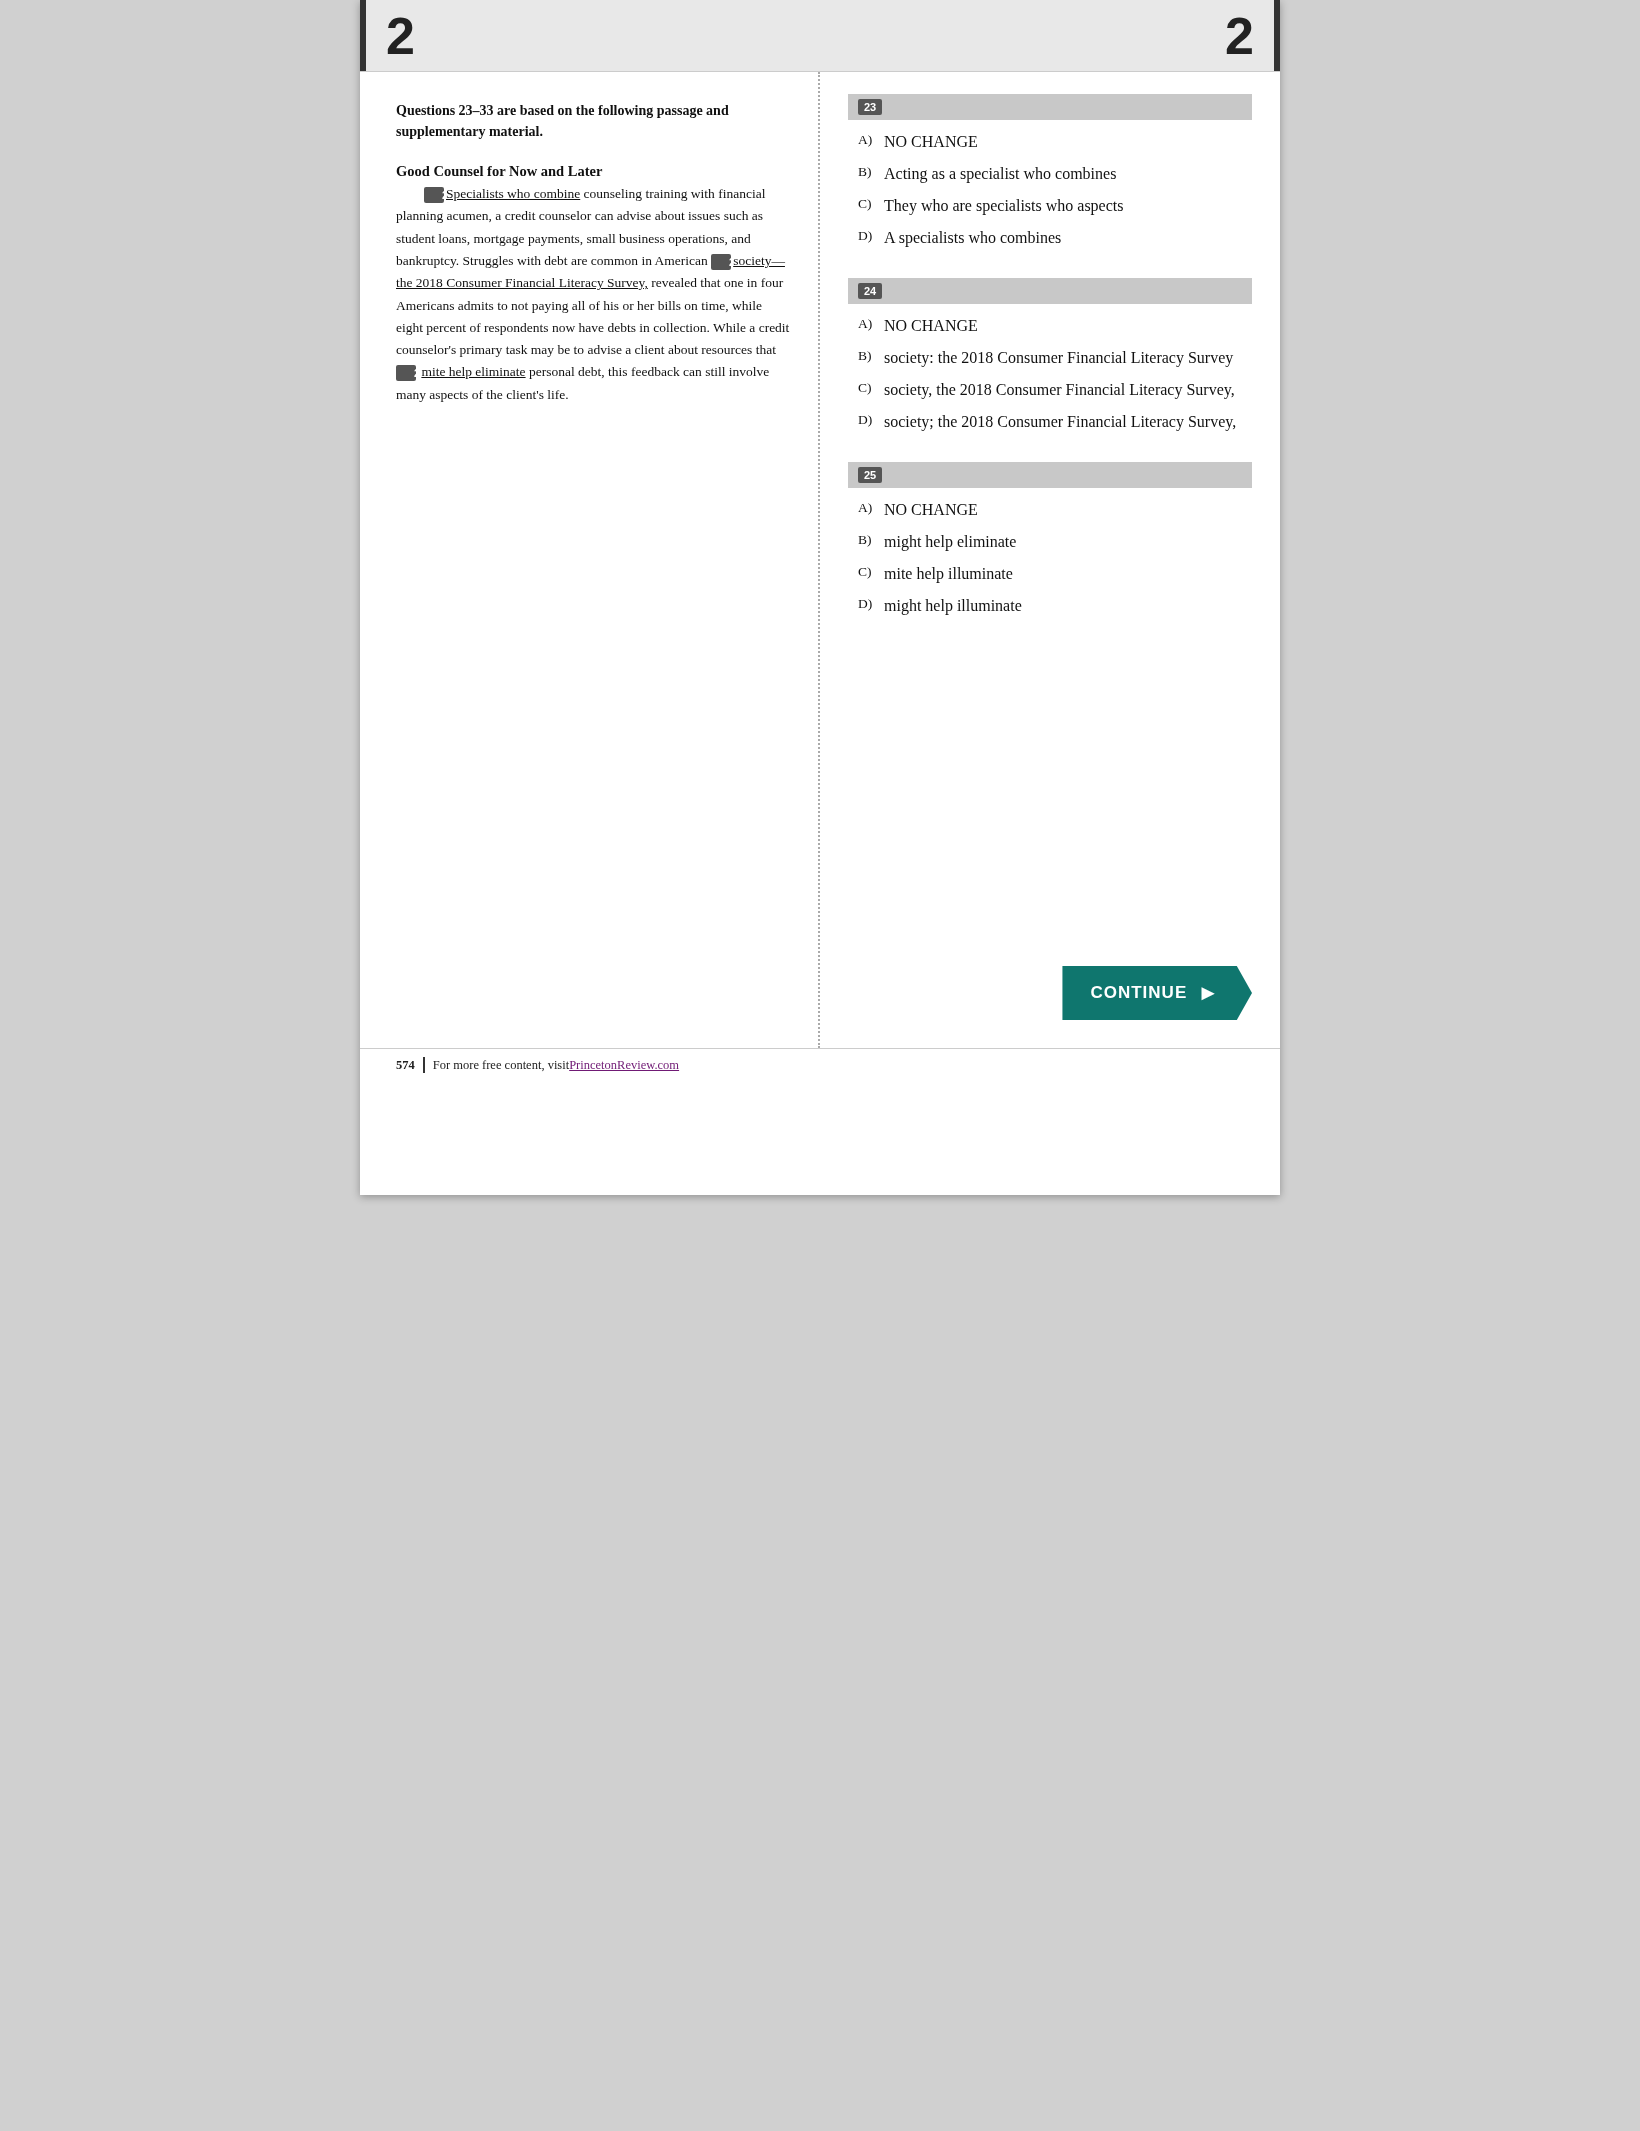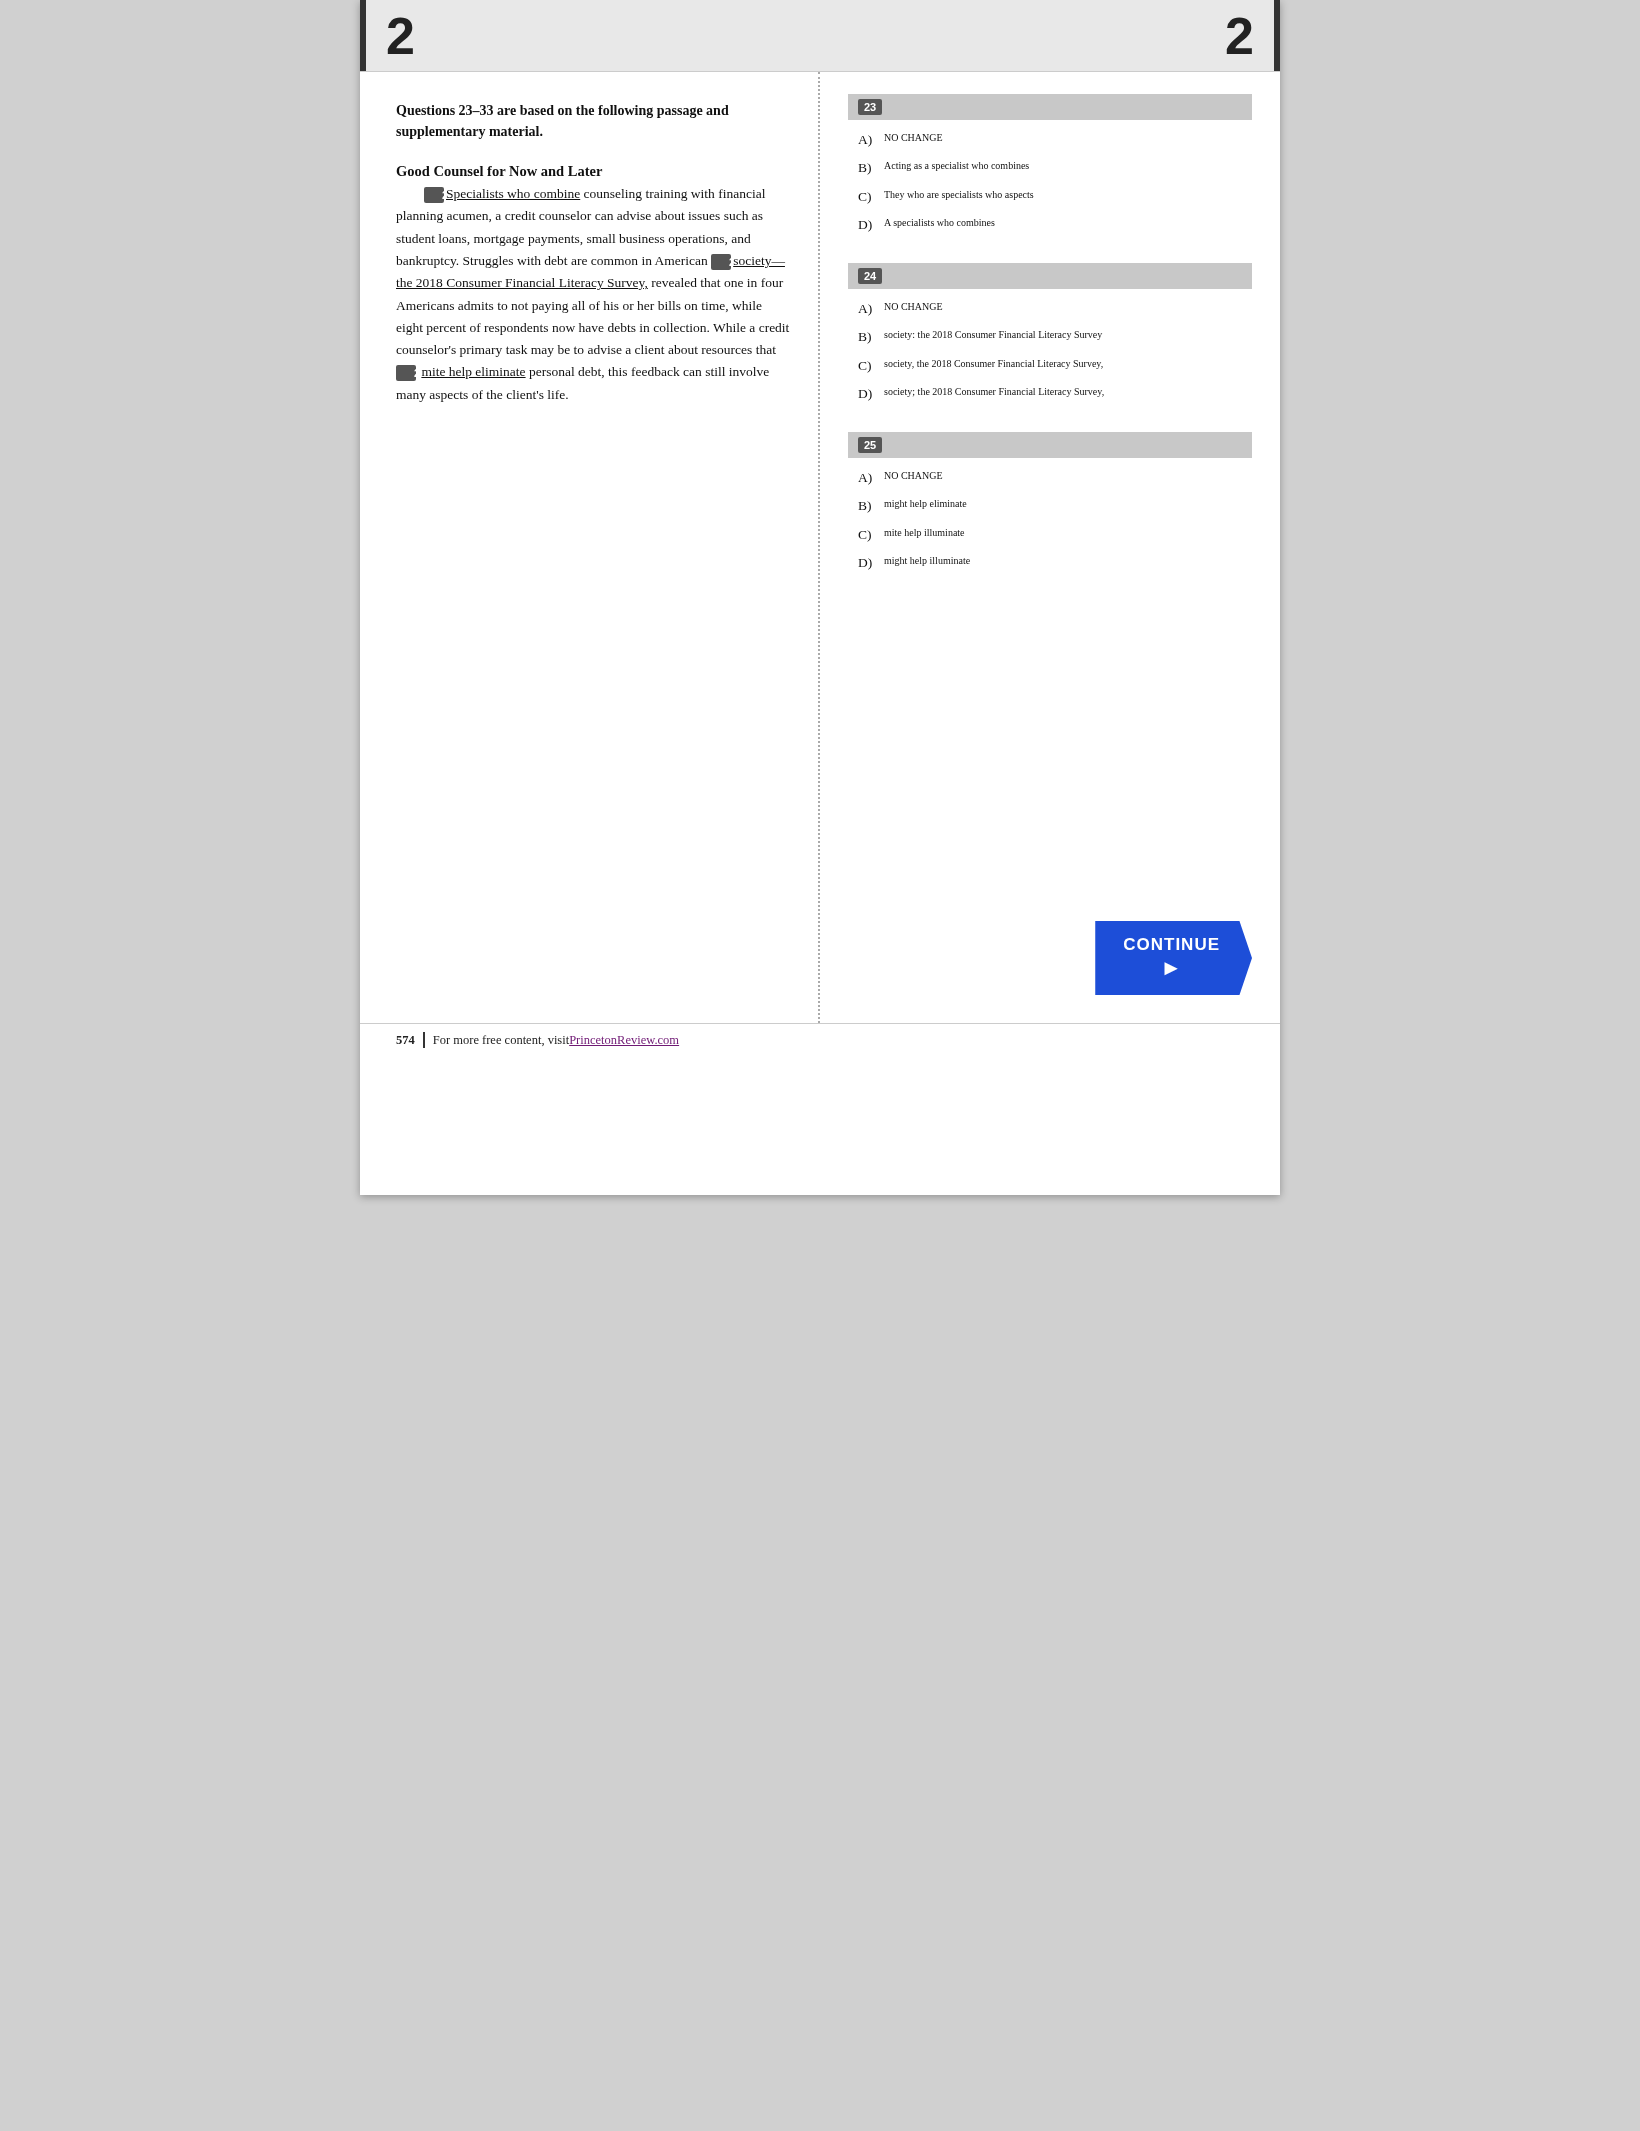--- a/index.html
+++ b/index.html
@@ -140,21 +140,21 @@
       margin-bottom: 8px;
       padding-left: 10px;
       line-height: 1.5;
     }
     .answer-letter {
       font-weight: normal;
       min-width: 26px;
       font-size: 13.5px;
     }
     .answer-text {
-      font-size: 10px;
+      font-size: 16px;
       line-height: 1.5;
     }
 
     
     .footer {
       display: flex;
       align-items: center;
       padding: 8px 36px;
       border-top: 1px solid #ccc;
       font-size: 12.5px;
@@ -170,34 +170,34 @@
       width: 2px;
       height: 16px;
       background: #333;
       margin-right: 8px;
     }
     .footer-link {
       color: #701a75;
       text-decoration: underline;
     }
     .continue-btn {
-      background: #1d4ed8;
+      background: #0f766e;
       color: #fff;
       font-size: 17px;
       font-weight: bold;
       font-family: Arial, sans-serif;
       letter-spacing: 1px;
       padding: 14px 32px 14px 28px;
       border: none;
       cursor: pointer;
       position: relative;
       display: flex;
       align-items: center;
+      gap: 10px;
       clip-path: polygon(0 0, 92% 0, 100% 50%, 92% 100%, 0 100%);
-      flex-direction: column;
     }
     .continue-arrow {
       font-size: 22px;
       font-weight: bold;
       color: #fff;
     }
   </style>
 </head>
 <body>
 

